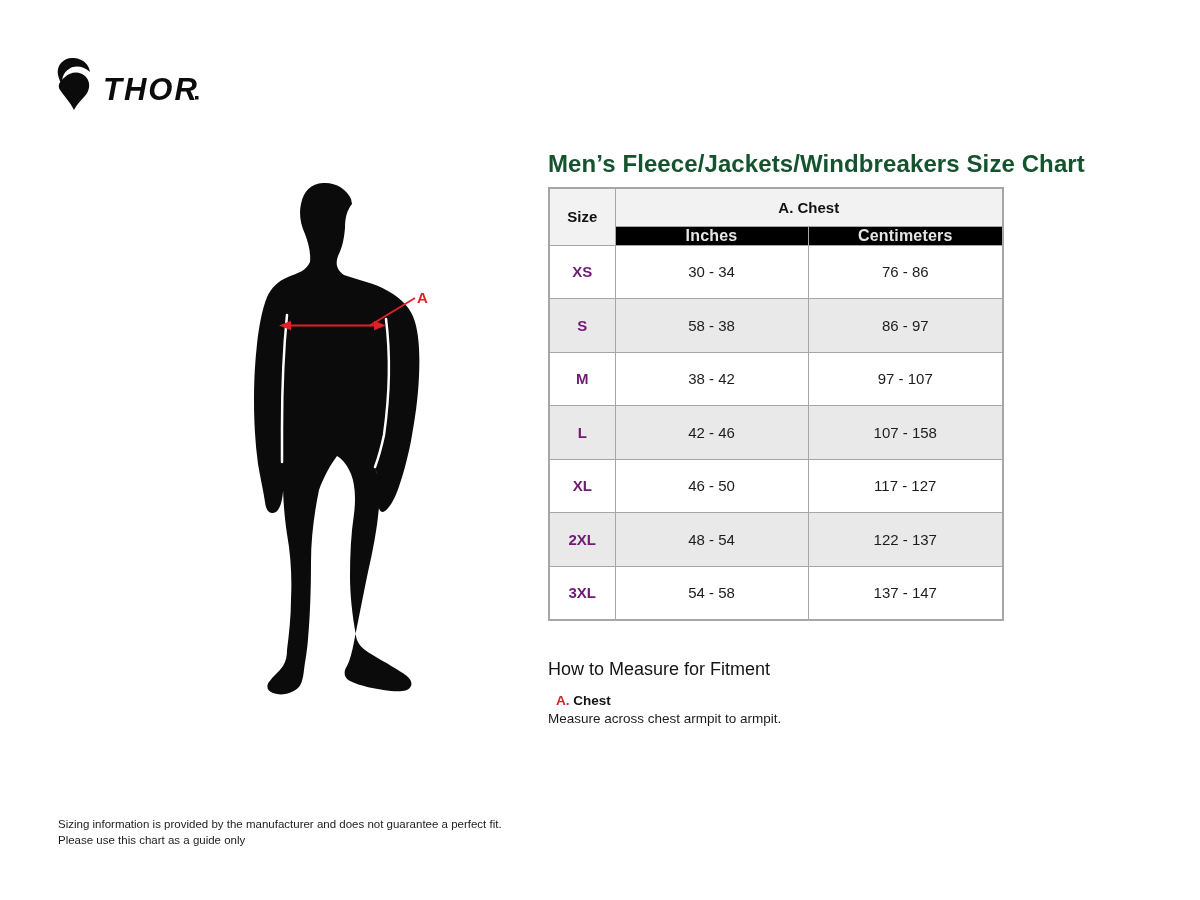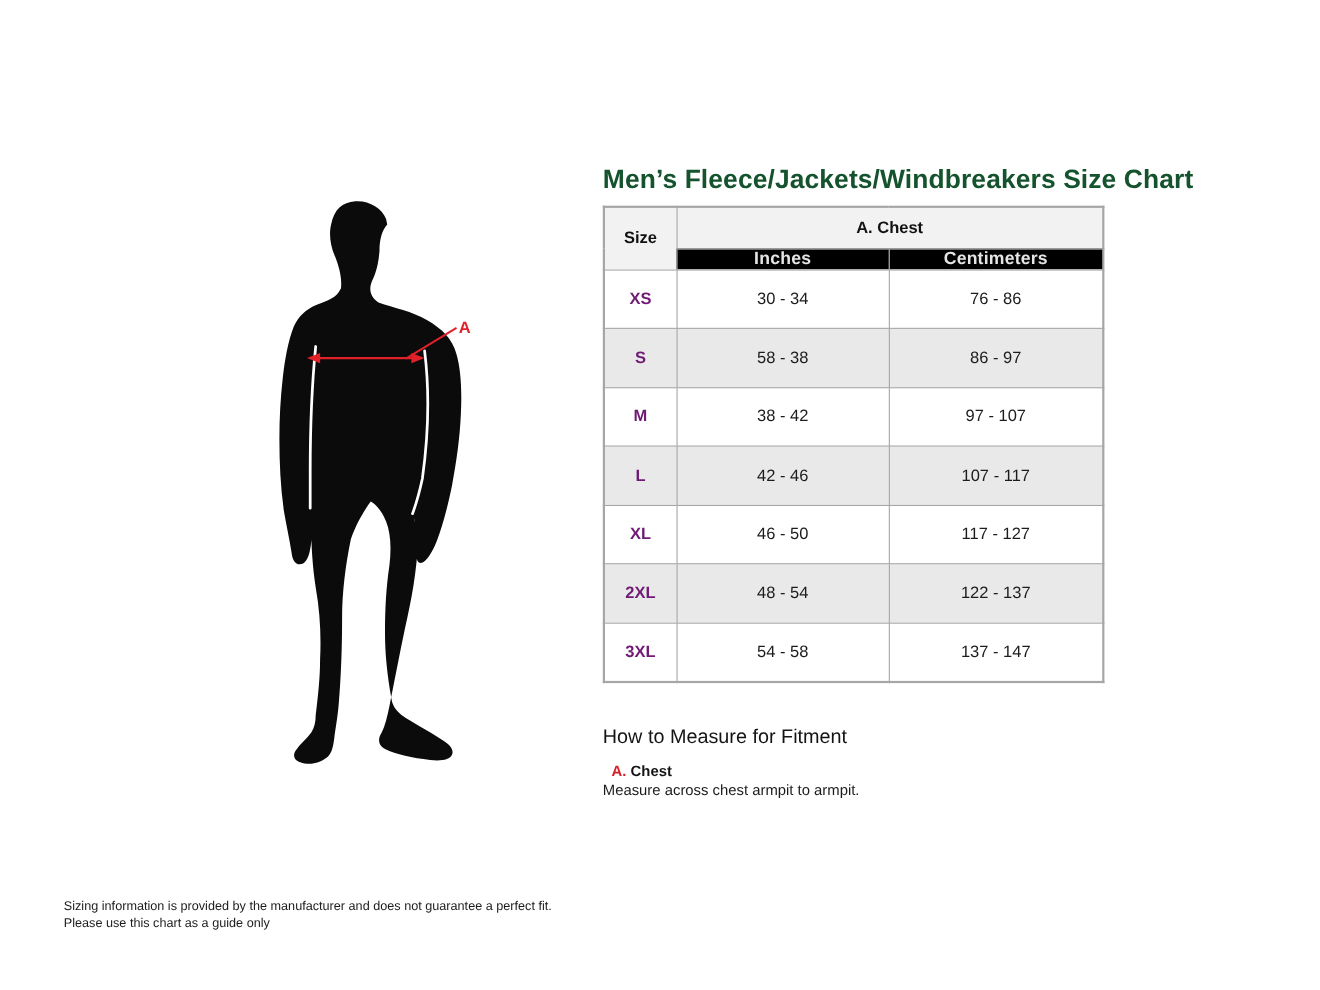--- a/index.html
+++ b/index.html
@@ -89,20 +89,30 @@
   .disclaimer {
     position: absolute; left: 58px; top: 816px;
     font-size: 11.5px; color: #1c1c1c; line-height: 1.4;
   }
 </style>
 </head>
 <body>
 
 <div class="canvas">
 
+  <div class="logo">
+    <svg width="150" height="56" viewBox="0 0 150 56">
+      <g fill="#0b0b0b">
+        <path d="M5,20 C3,10 11,2 21,3 C31,4 36,10 37,17 C30,11 22,10 16,14 C10,18 8,24 10,30 C7,27 6,24 5,20 Z"></path>
+        <path d="M12,22 C18,16 28,16 33,22 C38,28 37,36 31,42 C27,46 23,51 21,55 C17,47 11,41 7,35 C4,30 7,26 12,22 Z"></path>
+      </g>
+      <text x="50" y="45" font-size="31" font-weight="bold" font-style="italic" letter-spacing="2" fill="#0b0b0b">THOR</text>
+      <rect x="142" y="41" width="3.5" height="3.5" fill="#0b0b0b"></rect>
+    </svg>
+  </div>
 
   <div class="figure">
     <svg width="185" height="525" viewBox="0 0 185 525">
       <g transform="translate(3,3)">
         <path fill="#0b0b0b" d="
           M70,0
           C82,-1 94,6 98,16 L99,21
           C94,27 92,35 92,45
           C91,57 89,65 85,73
           C82,81 84,87 91,92
@@ -197,21 +207,21 @@
         <td class="cell-val">86 - 97</td>
       </tr>
       <tr>
         <td class="cell-size">M</td>
         <td class="cell-val">38 - 42</td>
         <td class="cell-val">97 - 107</td>
       </tr>
       <tr class="alt">
         <td class="cell-size">L</td>
         <td class="cell-val">42 - 46</td>
-        <td class="cell-val">107 - 117</td>
+        <td class="cell-val">107 - 158</td>
       </tr>
       <tr>
         <td class="cell-size">XL</td>
         <td class="cell-val">46 - 50</td>
         <td class="cell-val">117 - 127</td>
       </tr>
       <tr class="alt">
         <td class="cell-size">2XL</td>
         <td class="cell-val">48 - 54</td>
         <td class="cell-val">122 - 137</td>

